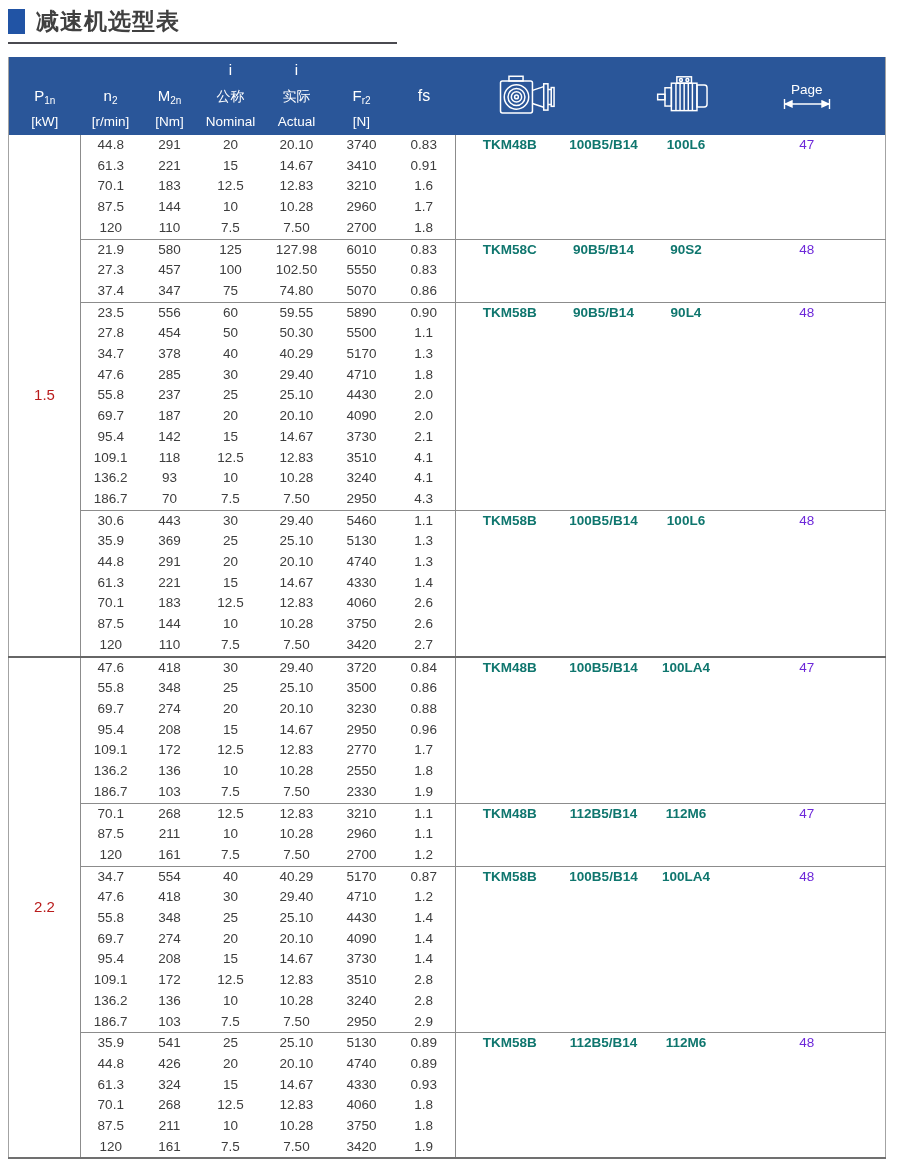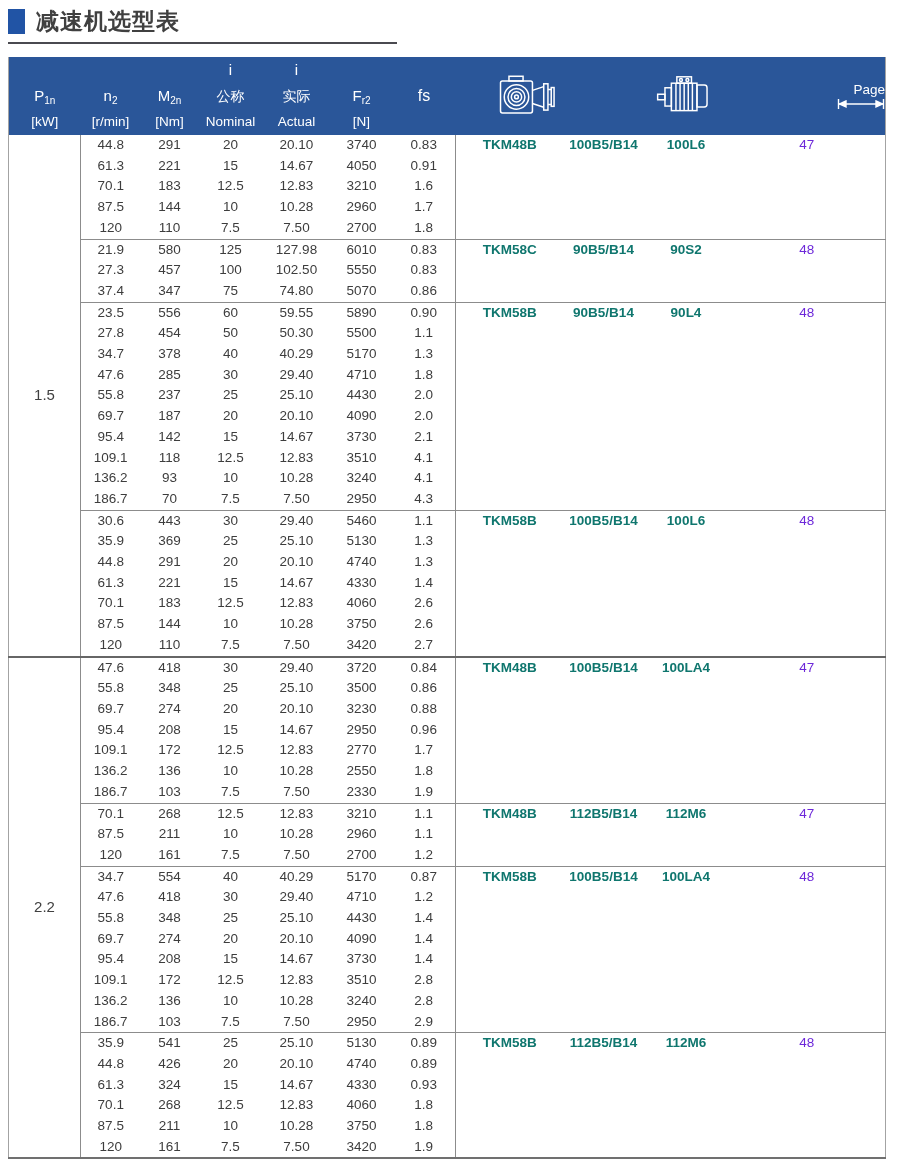--- a/index.html
+++ b/index.html
@@ -16,25 +16,25 @@
         border-left:1px solid #a3a3a3;border-right:1px solid #a3a3a3;border-bottom:2px solid #707070;}
   thead th{background:#2a5699;height:78px;padding:0;font-weight:normal;color:#fff;vertical-align:middle;}
   .hstack{display:flex;flex-direction:column;height:78px;}
   .slot{height:26px;line-height:26px;text-align:center;font-size:15px;}
   .slot.cjk{font-size:14px;}
   .hunit{font-size:13.5px;}
   .hsub{font-size:10px;vertical-align:-3px;}
   .fsslot{display:flex;align-items:center;justify-content:center;height:78px;font-size:16px;}
   .iconwrap{display:flex;align-items:center;justify-content:center;height:78px;}
   .iconwrap.nudge{position:relative;left:14px;}
-  .pagehead{display:flex;flex-direction:column;align-items:flex-end;justify-content:center;height:78px;gap:2px;}
+  .pagehead{display:flex;flex-direction:column;align-items:center;justify-content:center;height:78px;gap:2px;}
   .pagehead .plabel{font-size:13.5px;line-height:14px;}
 
   tbody td{height:20.7px;line-height:20.7px;padding:0;text-align:center;font-size:13.5px;color:#3d3d3d;white-space:nowrap;}
-  td.c1{border-right:1px solid #8c8c8c;font-size:15px;color:#404040;vertical-align:middle;}
+  td.c1{border-right:1px solid #8c8c8c;font-size:15px;color:#b91c1c;vertical-align:middle;}
   td.c7{border-right:1px solid #8c8c8c;}
   td.model{font-weight:bold;color:#0f766e;vertical-align:top;}
   td.pagecell{vertical-align:top;color:#6d28d9;}
   .group-top{border-top:1px solid #8c8c8c;}
   .section-top{border-top:2px solid #666;}
 </style>
 </head>
 <body>
 
 <div class="title">
@@ -163,21 +163,21 @@
         <td rowspan="5" class="c8 model">TKM48B</td>
         <td rowspan="5" class="c9 model">100B5/B14</td>
         <td rowspan="5" class="c10 model">100L6</td>
         <td rowspan="5" class="c11 pagecell">47</td>
       </tr>
       <tr>
         <td class="c2">61.3</td>
         <td class="c3">221</td>
         <td class="c4">15</td>
         <td class="c5">14.67</td>
-        <td class="c6">4050</td>
+        <td class="c6">3410</td>
         <td class="c7">0.91</td>
       </tr>
       <tr>
         <td class="c2">70.1</td>
         <td class="c3">183</td>
         <td class="c4">12.5</td>
         <td class="c5">12.83</td>
         <td class="c6">3210</td>
         <td class="c7">1.6</td>
       </tr>

